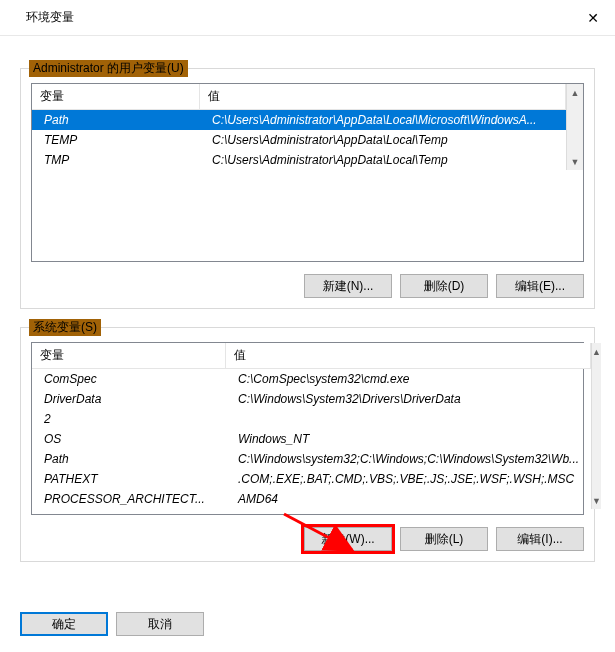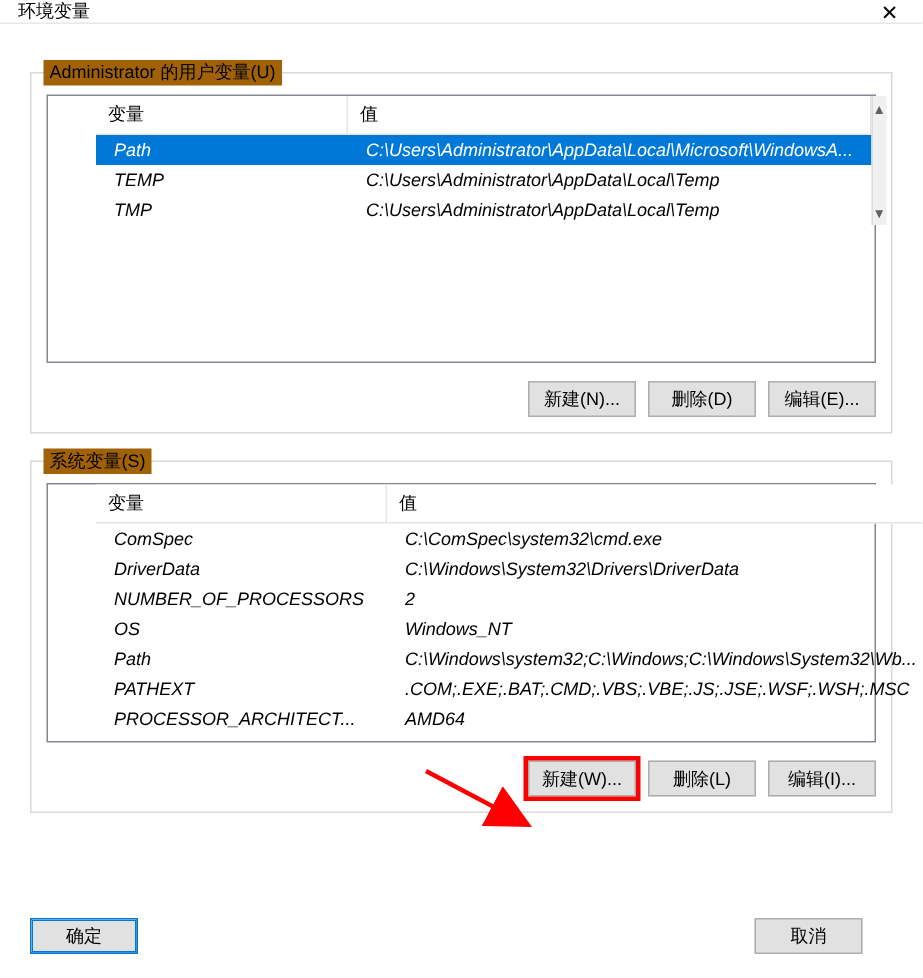--- a/index.html
+++ b/index.html
@@ -6,25 +6,25 @@
   body {
     font-family: "Microsoft YaHei", "Segoe UI", Tahoma, sans-serif;
     font-size: 12px;
     background: #fff;
     width: 615px;
     height: 652px;
     overflow: hidden;
     position: relative;
   }
   .titlebar {
-    height: 16px;
+    height: 36px;
     display: flex;
     align-items: center;
     justify-content: space-between;
-    padding: 0 0 0 12px;
+    padding: 0 0 0 26px;
     border-bottom: 1px solid #e8e8e8;
   }
   .titlebar .title { font-size: 12px; }
   .titlebar .close {
     width: 44px;
     height: 30px;
     display: flex;
     align-items: center;
     justify-content: center;
     font-size: 14px;
@@ -47,21 +47,21 @@
     padding: 0 4px;
     font-size: 12px;
   }
   .listview {
     border: 1px solid #828790;
     background: #fff;
   }
   .lv-scroll {
     display: flex;
   }
-  .lv-content { flex: 1; margin-left: 32px; }
+  .lv-content { flex: 1; }
   .lv-header {
     display: flex;
     background: #fff;
     border-bottom: 1px solid #e5e5e5;
   }
   .lv-header .col {
     padding: 4px 8px;
     border-right: 1px solid #e5e5e5;
     font-size: 12px;
     color: #000;
@@ -103,43 +103,43 @@
     color: #606060;
     font-size: 9px;
   }
   .btn-row {
     display: flex;
     justify-content: flex-end;
     gap: 8px;
     margin-top: 12px;
   }
   .btn {
-    width: 72px;
+    width: 88px;
     height: 24px;
     border: 1px solid #adadad;
     background: #e1e1e1;
     font-size: 12px;
     cursor: pointer;
     font-family: inherit;
     display: flex;
     align-items: center;
     justify-content: center;
   }
   .btn.highlight-red {
     outline: 3px solid #ff0000;
     outline-offset: 0;
   }
   .footer {
     position: absolute;
     bottom: 0;
     left: 0;
-    right: 16px;
+    right: 1px;
     padding: 10px 24px 16px 20px;
     display: flex;
-    justify-content: space-between;
+    justify-content: flex-start;
     gap: 8px;
   }
   .footer .btn.primary {
     border: 1px solid #0078d7;
     background: #e1e1e1;
     box-shadow: inset 0 0 0 1px #0078d7;
   }
   
   .arrow-annotation {
     position: absolute;
@@ -215,21 +215,20 @@
           <div class="lv-rows" id="sys-rows">
               <div class="lv-row">
                 <div class="cell col-var2">ComSpec</div>
                 <div class="cell col-val">C:\ComSpec\system32\cmd.exe</div>
               </div>
               <div class="lv-row">
                 <div class="cell col-var2">DriverData</div>
                 <div class="cell col-val">C:\Windows\System32\Drivers\DriverData</div>
               </div>
               <div class="lv-row">
-                <div class="cell col-var2">NUMBER_OF_PROCESSORS</div>
                 <div class="cell col-val">2</div>
               </div>
               <div class="lv-row">
                 <div class="cell col-var2">OS</div>
                 <div class="cell col-val">Windows_NT</div>
               </div>
               <div class="lv-row">
                 <div class="cell col-var2">Path</div>
                 <div class="cell col-val">C:\Windows\system32;C:\Windows;C:\Windows\System32\Wb...</div>
               </div>

